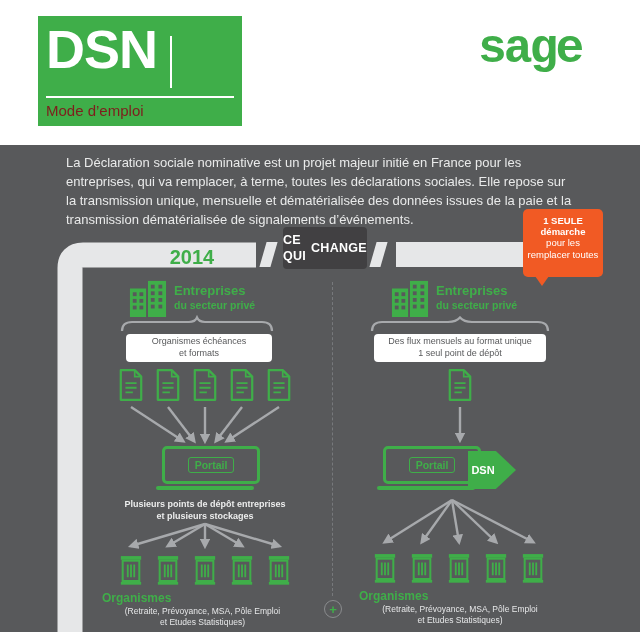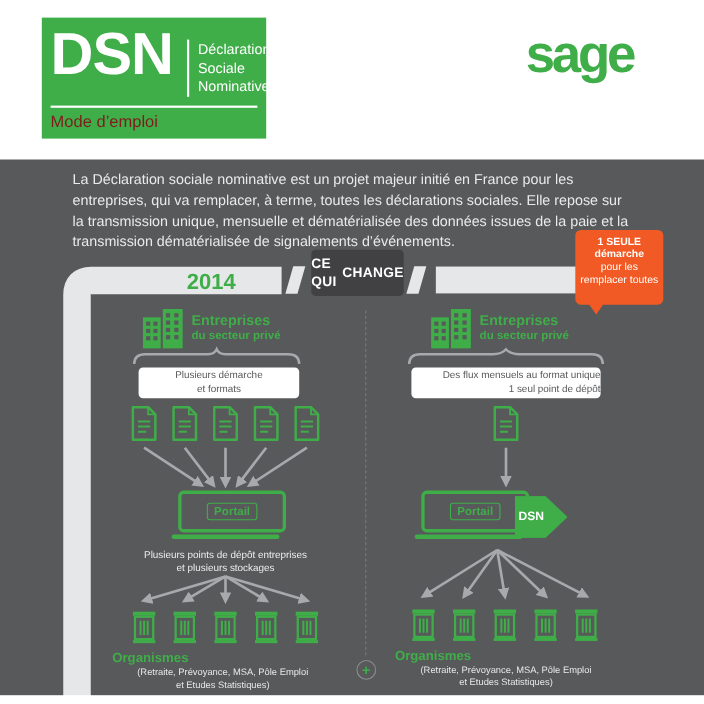--- a/index.html
+++ b/index.html
@@ -16,21 +16,21 @@
   #canvas{position:relative;width:640px;height:640px;background:var(--dark);overflow:hidden;margin:0 auto;}
 
   
   .top-band{position:absolute;left:0;top:0;width:640px;height:145px;background:#ffffff;}
   .logo-block{position:absolute;left:38px;top:16px;width:204px;height:110px;background:var(--green);}
   .logo-dsn{position:absolute;left:8px;top:6px;color:#fff;font-size:54px;font-weight:bold;letter-spacing:-1px;line-height:1;}
   .logo-vline{position:absolute;left:132px;top:20px;width:2px;height:52px;background:#fff;}
   .logo-sub{position:absolute;left:142px;top:21px;color:#fff;font-size:13px;line-height:1.3;}
   .logo-hline{position:absolute;left:8px;top:80px;width:188px;height:2px;background:#fff;}
   .logo-tagline{position:absolute;left:8px;top:86px;color:#7f1d1d;font-size:15px;}
-  .brand{position:absolute;left:478px;top:22px;color:var(--green);font-size:48px;font-weight:bold;letter-spacing:-3px;}
+  .brand{position:absolute;left:478px;top:22px;color:var(--green);font-size:48px;font-weight:bold;letter-spacing:-3px;font-family:Liberation Mono, monospace;}
 
   
   .intro{position:absolute;left:66px;top:154px;width:508px;color:#e9eaea;font-size:13px;line-height:1.46;}
 
   
   .overlay{position:absolute;left:0;top:0;pointer-events:none;}
   .bar-break{position:absolute;top:242px;width:11px;height:25px;background:var(--bar);transform:skewX(-16deg);}
   .bar-right{position:absolute;left:390px;top:242px;width:212px;height:25px;background:var(--bar);
              clip-path:polygon(6px 0,100% 0,calc(100% - 12px) 50%,100% 100%,6px 100%);}
   .year{position:absolute;top:246px;width:140px;text-align:center;color:var(--green);font-size:20px;font-weight:bold;z-index:3;}
@@ -108,25 +108,20 @@
     </symbol>
   </defs>
 </svg>
 
 <div id="canvas">
 
   <div class="top-band">
     <div class="logo-block">
       <div class="logo-dsn">DSN</div>
       <div class="logo-vline"></div>
-      <div class="logo-sub">
-        <span>Déclaration</span><br>
-        <span>Sociale</span><br>
-        <span>Nominative</span>
-      </div>
       <div class="logo-hline"></div>
       <div class="logo-tagline">Mode d’emploi</div>
     </div>
     <div class="brand">sage</div>
   </div>
 
   <div class="intro">La Déclaration sociale nominative est un projet majeur initié en France pour les entreprises, qui va remplacer, à terme, toutes les déclarations sociales. Elle repose sur la transmission unique, mensuelle et dématérialisée des données issues de la paie et la transmission dématérialisée de signalements d’événements.</div>
 
   <svg class="overlay" width="640" height="640" viewBox="0 0 640 640">
     <defs>
@@ -188,21 +183,21 @@
   <div class="plus-circle">+</div>
 
   <svg class="ent-icon" style="left:128px;top:279px;">
       <use href="#sym-ent"></use>
     </svg>
   <div class="ent-label" style="left:174px;top:283px;">
     <span class="l1">Entreprises</span>
     <span class="l2">du secteur privé</span>
   </div>
   <div class="white-box" style="left:126px;top:334px;width:146px;">
-    <span>Plusieurs démarche</span>
+    <span>Organismes échéances</span>
     <span>et formats</span>
   </div>
   <svg class="doc" style="left:118px;top:368px;">
       <use href="#sym-doc"></use>
     </svg>
   <svg class="doc" style="left:155px;top:368px;">
       <use href="#sym-doc"></use>
     </svg>
   <svg class="doc" style="left:192px;top:368px;">
       <use href="#sym-doc"></use>
@@ -212,21 +207,21 @@
     </svg>
   <svg class="doc" style="left:266px;top:368px;">
       <use href="#sym-doc"></use>
     </svg>
   <div class="laptop" style="left:162px;top:446px;">
     <div class="laptop-screen">
       <span class="portal">Portail</span>
     </div>
     <div class="laptop-base"></div>
   </div>
-  <div class="mid-text" style="left:105px;top:498px;width:200px;">
+  <div class="mid-text" style="left:105px;top:498px;width:200px;font-weight:bold;">
     <span>Plusieurs points de dépôt entreprises</span><br>
     <span>et plusieurs stockages</span>
   </div>
   <svg class="org" style="left:119px;top:552px;">
       <use href="#sym-org"></use>
     </svg>
   <svg class="org" style="left:156px;top:552px;">
       <use href="#sym-org"></use>
     </svg>
   <svg class="org" style="left:193px;top:552px;">
@@ -244,21 +239,21 @@
     <span>et Etudes Statistiques)</span>
   </div>
 
   <svg class="ent-icon" style="left:390px;top:279px;">
       <use href="#sym-ent"></use>
     </svg>
   <div class="ent-label" style="left:436px;top:283px;">
     <span class="l1">Entreprises</span>
     <span class="l2">du secteur privé</span>
   </div>
-  <div class="white-box" style="left:374px;top:334px;width:172px;text-align:right;">
+  <div class="white-box" style="left:374px;top:334px;width:172px;">
     <span>Des flux mensuels au format unique</span>
     <span>1 seul point de dépôt</span>
   </div>
   <svg class="doc" style="left:447px;top:368px;">
       <use href="#sym-doc"></use>
     </svg>
   <div class="laptop" style="left:383px;top:446px;">
     <div class="laptop-screen">
       <span class="portal">Portail</span>
     </div>

